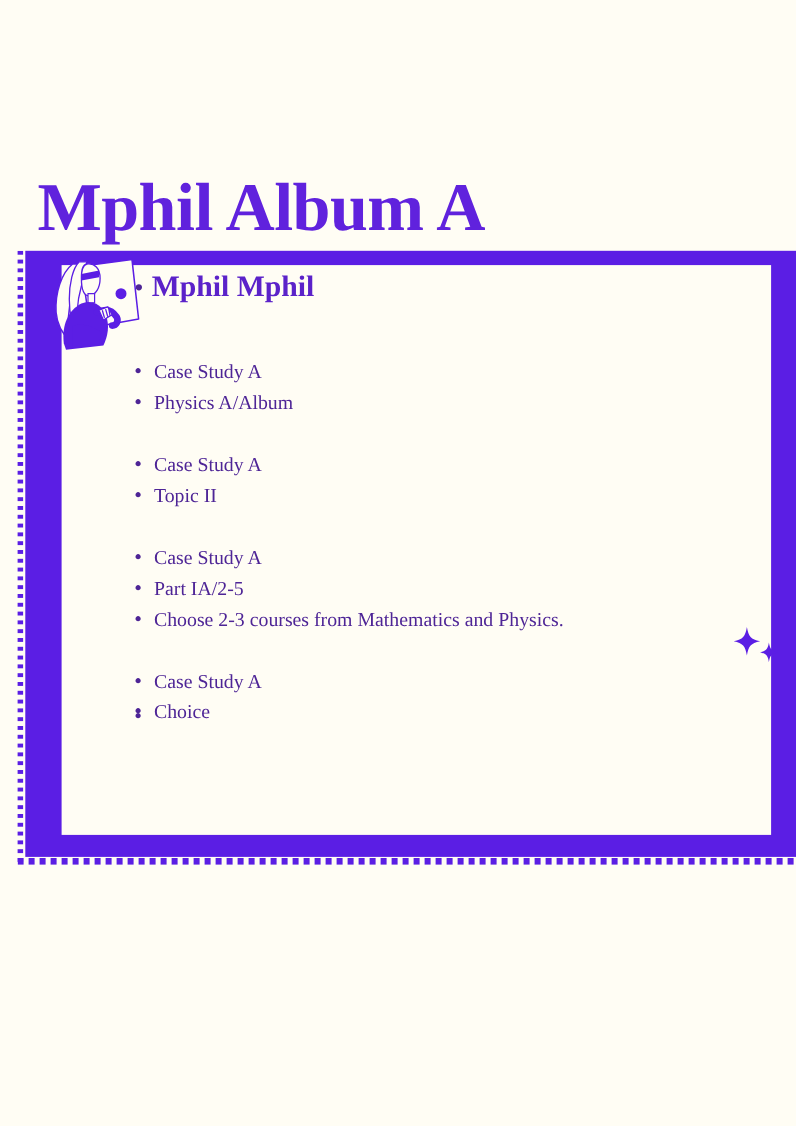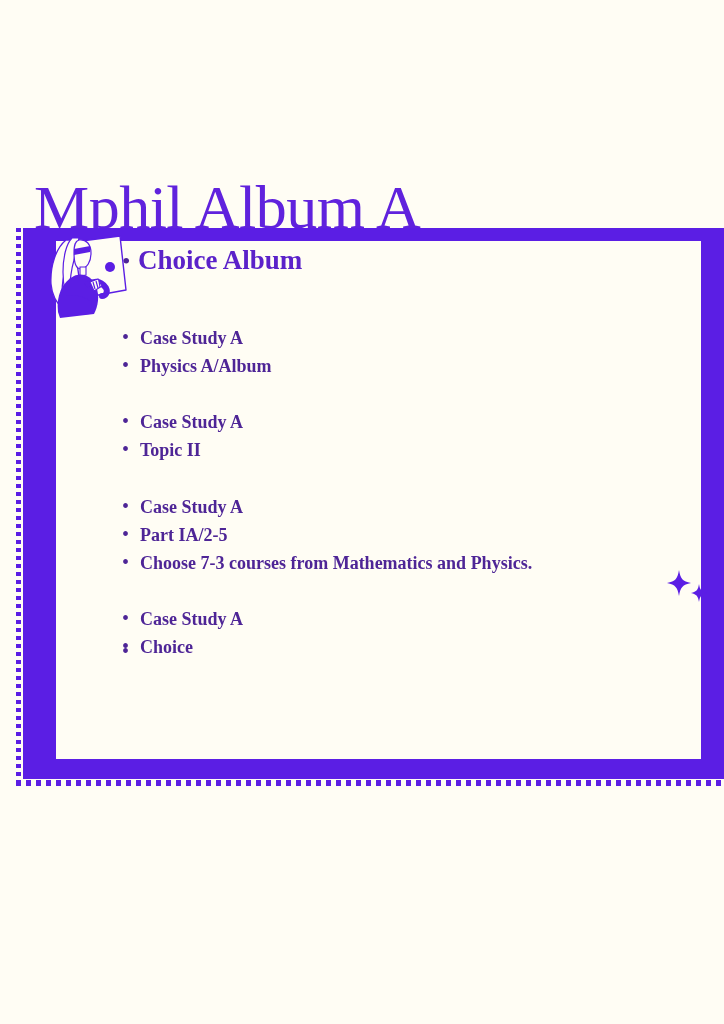--- a/index.html
+++ b/index.html
@@ -24,25 +24,24 @@
     height: 1024px;
   }
 
   
   .page-title {
     position: absolute;
     left: 34px;
     top: 152px;
     font-size: 62px;
     line-height: 74px;
-    font-weight: normal;
+    font-weight: bold;
     color: #6022dd;
     letter-spacing: -0.5px;
     white-space: nowrap;
-    margin-top: 18px;
   }
 
   
   .frame-outer {
     position: absolute;
     left: 16px;
     top: 228px;
     width: 708px;
     height: 558px;
   }
@@ -145,21 +144,21 @@
   }
   .bullet-dot {
     color: #4e2596;
     font-size: 20px;
     line-height: 1;
     width: 18px;
     flex: 0 0 18px;
   }
   .bullet-text {
     font-size: 18px;
-    font-weight: bold;
+    font-weight: normal;
     color: #4e2596;
     line-height: 1.2;
     white-space: nowrap;
     margin-top: 24px;
   }
 
   
   .sparkles {
     position: absolute;
     left: 664px;
@@ -180,21 +179,21 @@
 
     <div class="dots-left"></div>
     <div class="frame-solid"></div>
     <div class="dots-bottom"></div>
     <div class="frame-inner"></div>
 
     <div class="content">
 
       <div class="head-row">
         <span class="head-bullet">•</span>
-        <span class="head-text">Choice Album</span>
+        <span class="head-text">Mphil Mphil</span>
       </div>
 
       <div class="group g1">
         <div class="bullet-row">
           <span class="bullet-dot">•</span>
           <span class="bullet-text">Case Study A</span>
         </div>
         <div class="bullet-row">
           <span class="bullet-dot">•</span>
           <span class="bullet-text">Physics A/Album</span>
@@ -216,21 +215,21 @@
         <div class="bullet-row">
           <span class="bullet-dot">•</span>
           <span class="bullet-text">Case Study A</span>
         </div>
         <div class="bullet-row">
           <span class="bullet-dot">•</span>
           <span class="bullet-text">Part IA/2-5</span>
         </div>
         <div class="bullet-row">
           <span class="bullet-dot">•</span>
-          <span class="bullet-text">Choose 7-3 courses from Mathematics and Physics.</span>
+          <span class="bullet-text">Choose 2-3 courses from Mathematics and Physics.</span>
         </div>
       </div>
 
       <div class="group g4">
         <div class="bullet-row">
           <span class="bullet-dot">•</span>
           <span class="bullet-text">Case Study A</span>
         </div>
         <div class="bullet-row">
           <span class="bullet-dot">•</span>

